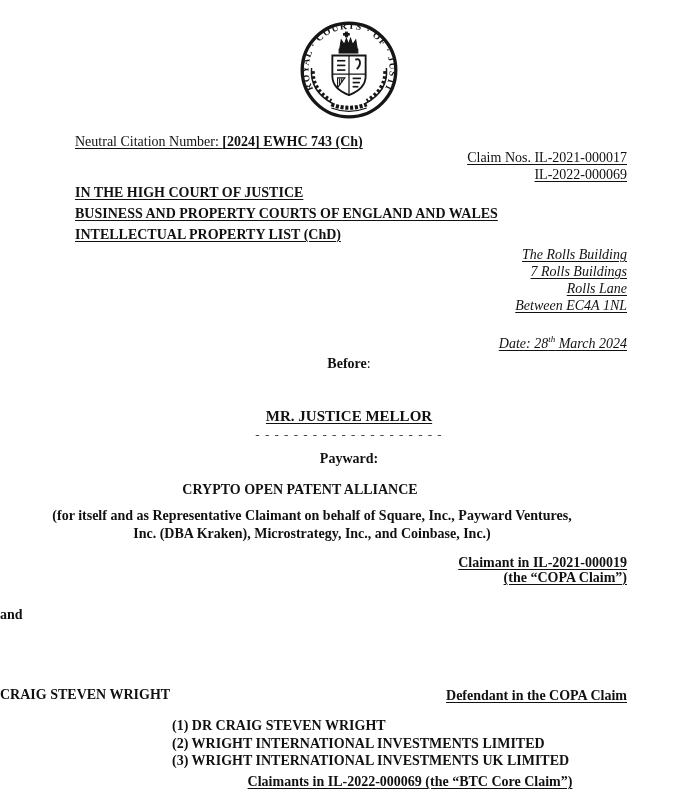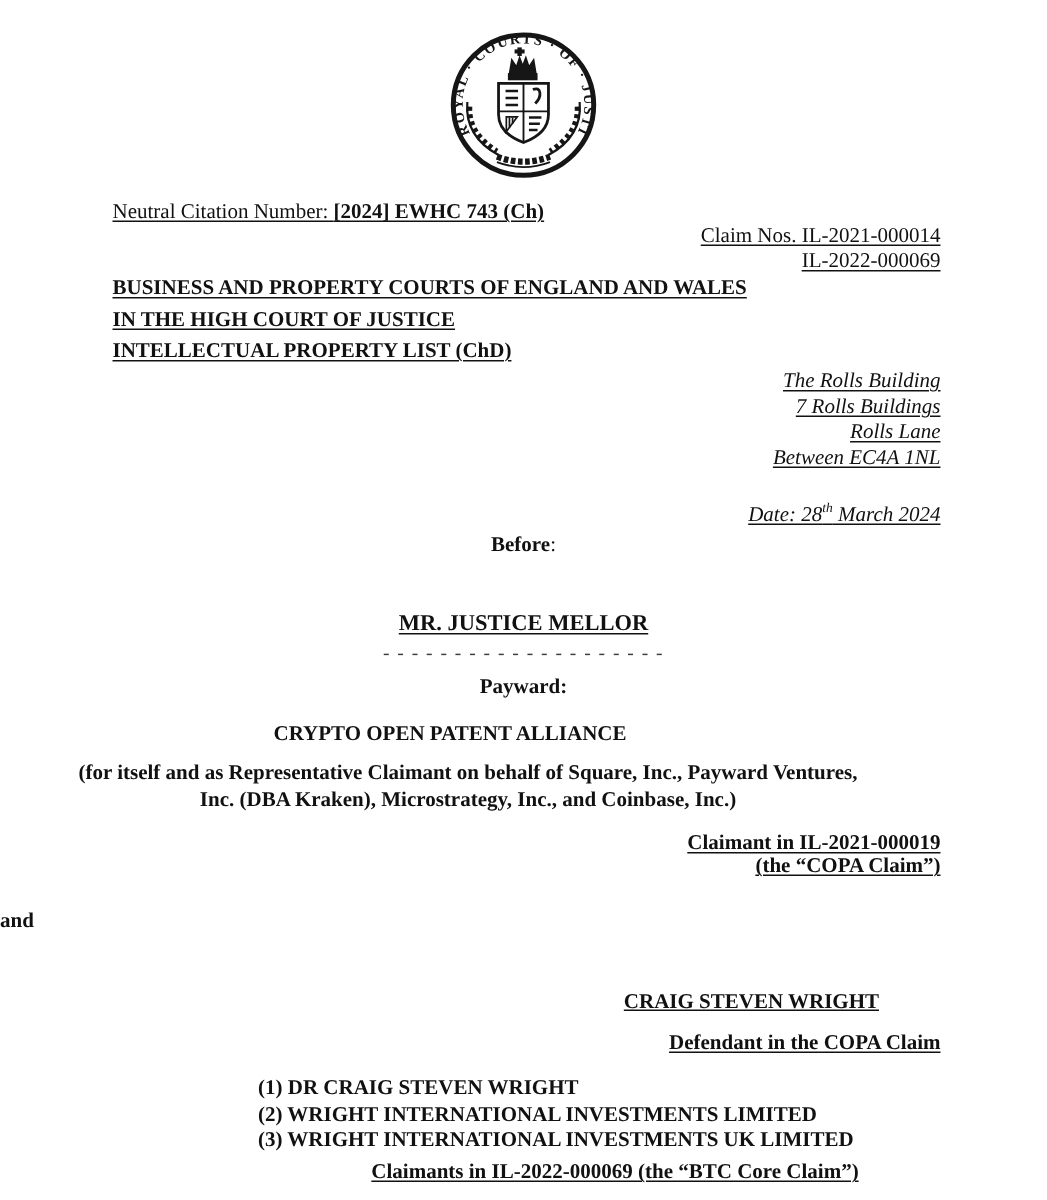--- a/index.html
+++ b/index.html
@@ -25,21 +25,21 @@
   .citation{top:134px;}
   .before{top:356px;}
   .judge{top:408px;font-size:15px;}
   .dashes{top:427px;color:#3d3d3d;letter-spacing:1px;font-size:13px;}
   .between{top:451px;}
   .party-copa{top:482px;left:0;width:600px;text-align:center;}
   .paren{top:507px;left:0;width:624px;text-align:center;line-height:18px;}
   .desig1{top:555px;}
   .desig2{top:570px;padding-left:20px;}
   .androw{top:607px;left:0;width:636px;text-align:left;}
-  .party-wright{top:661px;left:0;width:586px;text-align:right;text-decoration:underline;}
+  .party-wright{top:687px;left:0;width:586px;text-align:left;}
   .defendant{top:688px;}
   .numlist{top:717px;left:172px;line-height:17.5px;}
   .btcdesig{top:774px;left:110px;width:600px;text-align:center;}
   .crest{position:absolute;top:16px;left:0;width:698px;text-align:center;}
   .crest svg{display:inline-block;}
 </style>
 </head>
 <body>
 
 <div class="page">
@@ -98,27 +98,27 @@
         <path d="M33,88.5 Q50,95 67,88.5" stroke-width="1.2"></path>
       </g>
     </svg>
   </div>
 
   <div class="abs left citation">
     <span class="u"><span>Neutral Citation Number: </span><span class="b">[2024] EWHC 743 (Ch)</span></span>
   </div>
 
   <div class="abs right claims">
-    <div><span class="u">Claim Nos. IL-2021-000014</span></div>
+    <div><span class="u">Claim Nos. IL-2021-000017</span></div>
     <div><span class="u">IL-2022-000069</span></div>
   </div>
 
   <div class="abs left court">
+    <div><span class="u b">IN THE HIGH COURT OF JUSTICE</span></div>
     <div><span class="u b">BUSINESS AND PROPERTY COURTS OF ENGLAND AND WALES</span></div>
-    <div><span class="u b">IN THE HIGH COURT OF JUSTICE</span></div>
     <div><span class="u b">INTELLECTUAL PROPERTY LIST (ChD)</span></div>
   </div>
 
   <div class="abs right address">
     <div><span class="u">The Rolls Building</span></div>
     <div><span class="u">7 Rolls Buildings</span></div>
     <div><span class="u">Rolls Lane</span></div>
     <div><span class="u">Between EC4A 1NL</span></div>
   </div>
 

